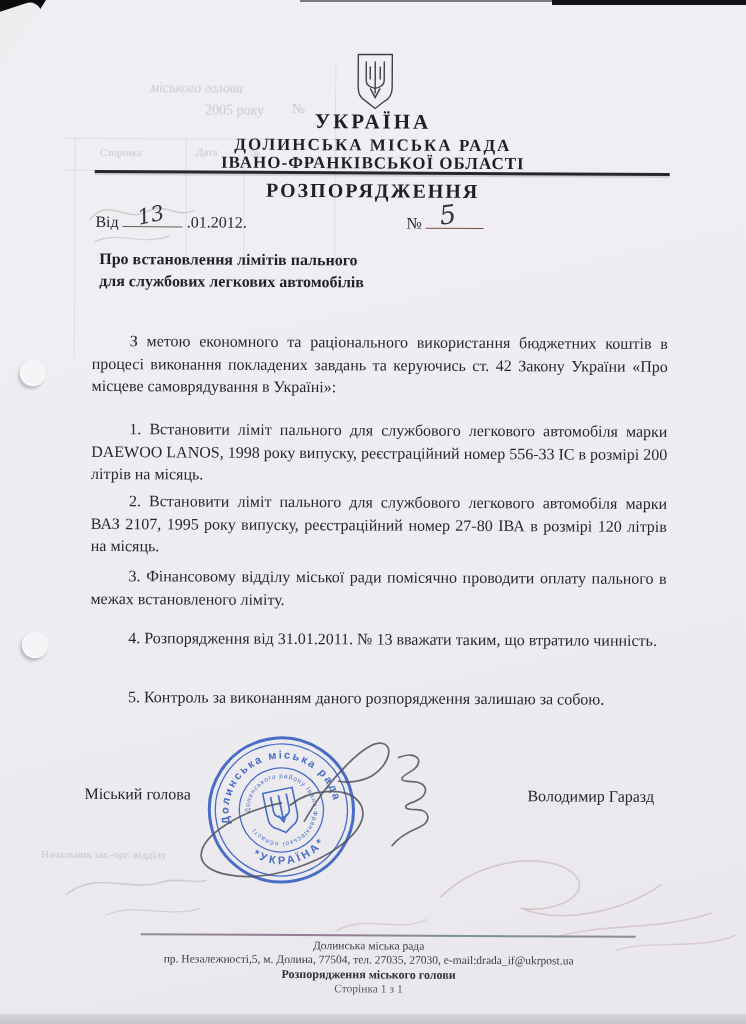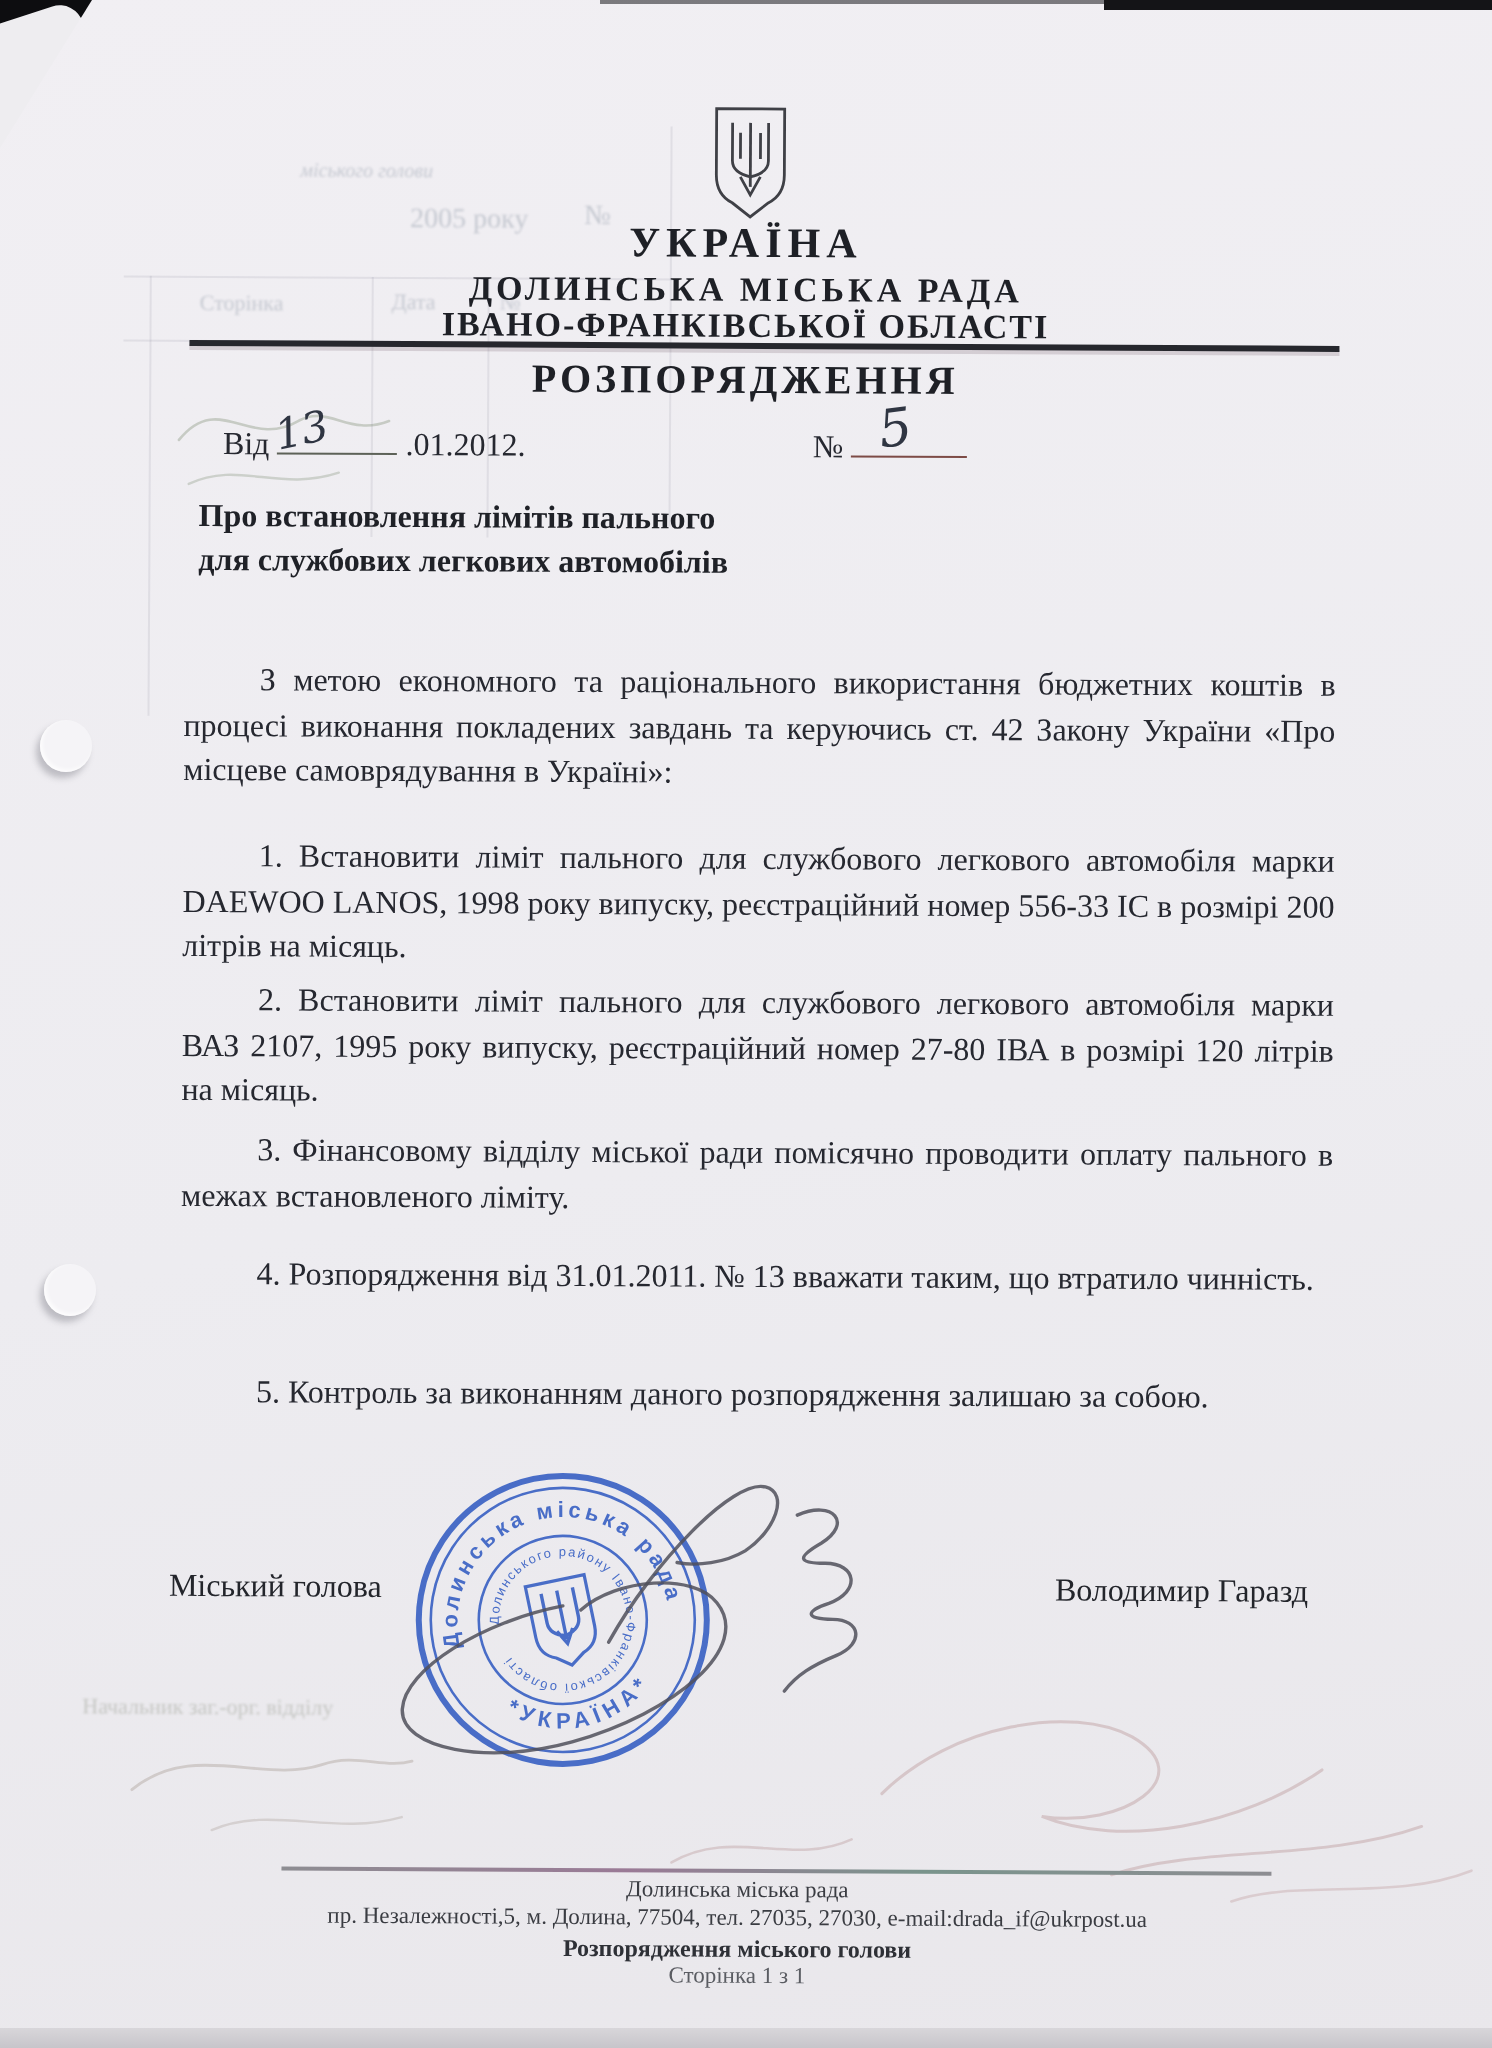--- a/index.html
+++ b/index.html
@@ -64,21 +64,21 @@
 <div class="under-card"></div>
 <div class="paper"></div>
 <div class="strip-top-thin"></div>
 <div class="strip-top"></div>
 <div class="strip-bottom"></div>
 <div class="hole" style="left:20px;top:360px;"></div>
 <div class="hole" style="left:22px;top:632px;"></div>
 
 <div class="doc">
 
-  <div class="t bleed" style="left:150px;top:80px;font-size:10px;font-style:italic;">міського голови</div>
+  <div class="t bleed" style="left:150px;top:80px;font-size:14px;font-style:italic;">міського голови</div>
   <div class="t bleed" style="left:205px;top:102px;font-size:14px;">2005 року</div>
   <div class="t bleed" style="left:292px;top:100px;font-size:14px;">№</div>
   <div class="bleed-line" style="left:62px;top:138px;width:278px;height:1px;"></div>
   <div class="bleed-line" style="left:62px;top:170px;width:278px;height:1px;"></div>
   <div class="bleed-line" style="left:75px;top:138px;width:1px;height:220px;"></div>
   <div class="bleed-line" style="left:186px;top:138px;width:1px;height:130px;"></div>
   <div class="bleed-line" style="left:244px;top:138px;width:1px;height:130px;"></div>
   <div class="bleed-line" style="left:335px;top:62px;width:1px;height:200px;"></div>
   <div class="t bleed" style="left:100px;top:146px;font-size:11px;">Сторінка</div>
   <div class="t bleed" style="left:196px;top:145px;font-size:11px;">Дата</div>
@@ -95,21 +95,21 @@
     <path d="M 17,37 l 5,9 5,-9"></path>
     <path d="M 17,15 V 28 M 27,15 V 28"></path>
   </svg>
 
   <div class="t center h-country" style="top:108px;">УКРАЇНА</div>
   <div class="t center h-council" style="top:134px;">ДОЛИНСЬКА  МІСЬКА  РАДА</div>
   <div class="t center h-region" style="top:152px;">ІВАНО-ФРАНКІВСЬКОЇ ОБЛАСТІ</div>
   <div class="h-rule"></div>
   <div class="t center h-doctype" style="top:178px;">РОЗПОРЯДЖЕННЯ</div>
 
-  <div class="t meta-row" style="left:112px;top:212px;">
+  <div class="t meta-row" style="left:96px;top:212px;">
     <span>Від</span>
     <span class="u-line"></span>
     <span>.01.2012.</span>
   </div>
   <div class="hand" style="left:138px;top:203px;font-size:21px;transform:rotate(-12deg);">13</div>
   <div class="t meta-row" style="left:407px;top:212px;">
     <span>№</span>
     <span class="u-line red"></span>
   </div>
   <div class="hand" style="left:440px;top:198px;font-size:26px;transform:rotate(-8deg);">5</div>

